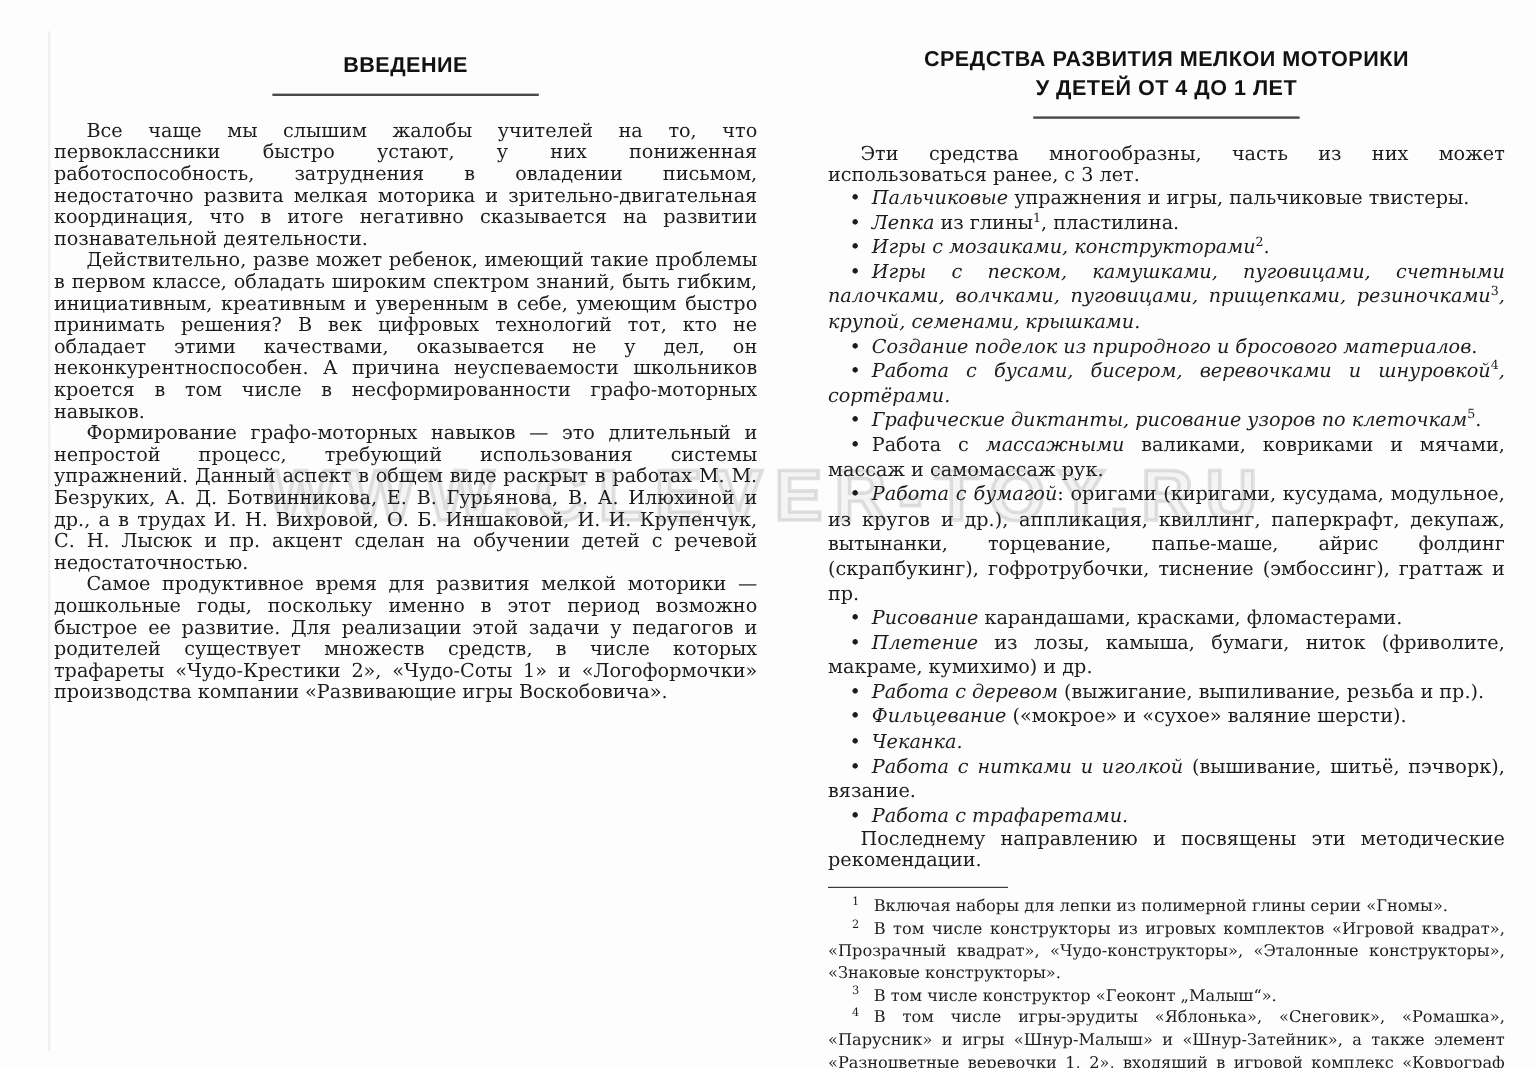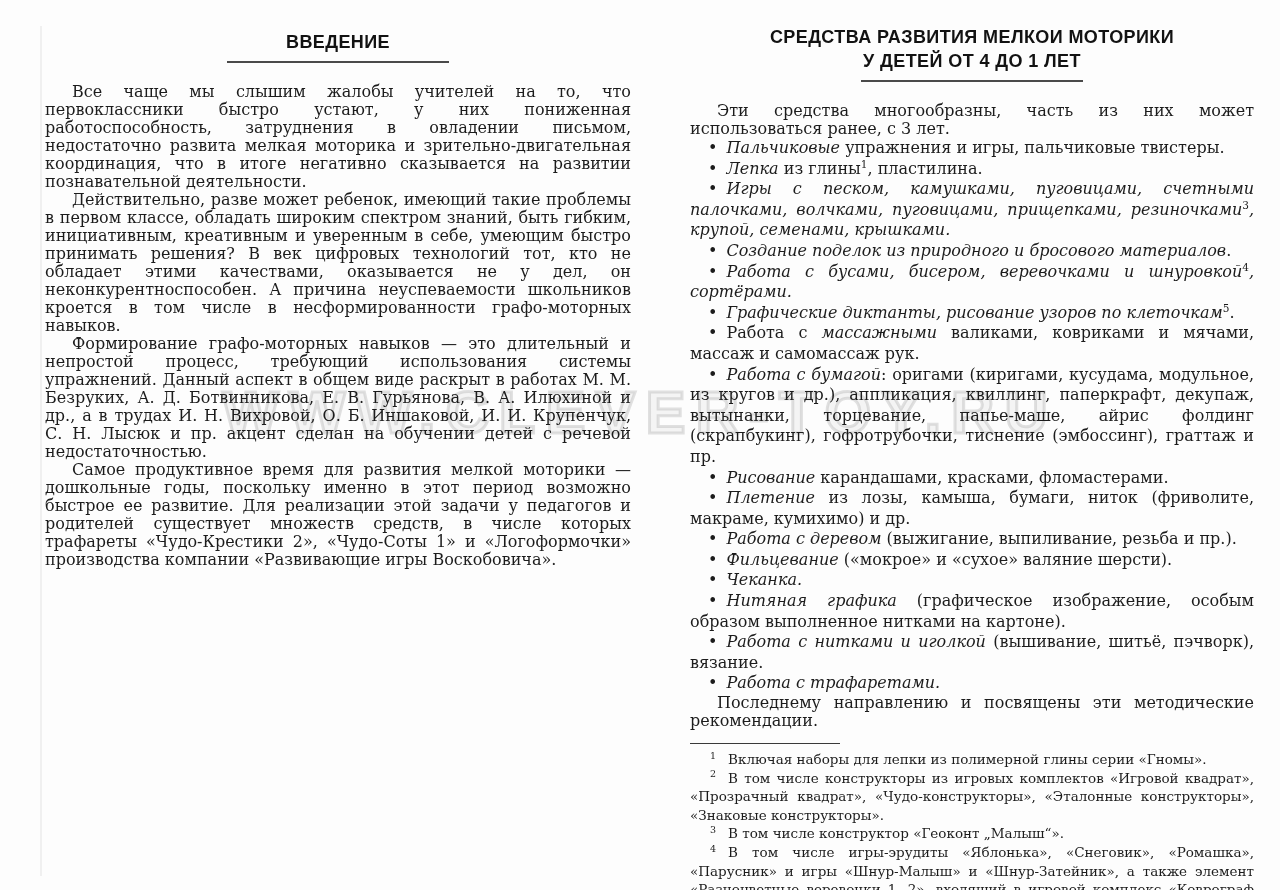--- a/index.html
+++ b/index.html
@@ -32,21 +32,21 @@
   .col.left{left:45px;top:30px;width:586px;}
   .col.right{left:690px;top:25px;width:564px;}
   h1{
     font-family:"Liberation Sans",sans-serif;
     font-weight:bold;
     font-size:18px;
     line-height:24px;
     text-align:center;
     letter-spacing:0.4px;
     color:#121212;
-    margin:0;
+    margin:12px;
   }
   .title-rule{
     width:222px;height:2px;background:#4a4a4a;margin:7px auto 0;
   }
   .body-block{margin-top:20px;}
   .para{
     font-size:16px;
     line-height:18px;
     text-align:justify;
     text-indent:27px;
@@ -90,32 +90,32 @@
       </div>
   </div>
 
   <div class="col right">
     <h1><span>СРЕДСТВА РАЗВИТИЯ МЕЛКОИ МОТОРИКИ</span><br><span>У ДЕТЕЙ ОТ 4 ДО 1 ЛЕТ</span></h1>
     <div class="title-rule"></div>
     <div class="body-block" id="right-body">
         <p class="para">Эти средства многообразны, часть из них может использоваться ранее, с 3 лет.</p>
         <p class="bullet"><span class="dot">•</span><span class="it">Пальчиковые</span><span> упражнения и игры, пальчиковые твистеры.</span></p>
         <p class="bullet"><span class="dot">•</span><span class="it">Лепка</span><span> из глины</span><sup>1</sup><span>, пластилина.</span></p>
+        <p class="bullet"><span class="dot">•</span><span class="it">Игры с мозаиками, конструкторами</span><sup>2</sup><span>.</span></p>
         <p class="bullet"><span class="dot">•</span><span class="it">Игры с песком, камушками, пуговицами, счетными палочками, волчками, пуговицами, прищепками, резиночками</span><sup>3</sup><span class="it">, крупой, семенами, крышками.</span></p>
         <p class="bullet"><span class="dot">•</span><span class="it">Создание поделок из природного и бросового материалов</span><span>.</span></p>
         <p class="bullet"><span class="dot">•</span><span class="it">Работа с бусами, бисером, веревочками и шнуровкой</span><sup>4</sup><span class="it">, сортёрами.</span></p>
         <p class="bullet"><span class="dot">•</span><span class="it">Графические диктанты, рисование узоров по клеточкам</span><sup>5</sup><span>.</span></p>
         <p class="bullet"><span class="dot">•</span><span>Работа с </span><span class="it">массажными</span><span> валиками, ковриками и мячами, массаж и самомассаж рук.</span></p>
         <p class="bullet"><span class="dot">•</span><span class="it">Работа с бумагой</span><span>: оригами (киригами, кусудама, модульное, из кругов и др.), аппликация, квиллинг, паперкрафт, декупаж, вытынанки, торцевание, папье-маше, айрис фолдинг (скрапбукинг), гофротрубочки, тиснение (эмбоссинг), граттаж и пр.</span></p>
         <p class="bullet"><span class="dot">•</span><span class="it">Рисование</span><span> карандашами, красками, фломастерами.</span></p>
         <p class="bullet"><span class="dot">•</span><span class="it">Плетение</span><span> из лозы, камыша, бумаги, ниток (фриволите, макраме, кумихимо) и др.</span></p>
         <p class="bullet"><span class="dot">•</span><span class="it">Работа с деревом</span><span> (выжигание, выпиливание, резьба и пр.).</span></p>
         <p class="bullet"><span class="dot">•</span><span class="it">Фильцевание</span><span> («мокрое» и «сухое» валяние шерсти).</span></p>
         <p class="bullet"><span class="dot">•</span><span class="it">Чеканка.</span></p>
-        <p class="bullet"><span class="dot">•</span><span class="it">Нитяная графика</span><span> (графическое изображение, особым образом выполненное нитками на картоне).</span></p>
         <p class="bullet"><span class="dot">•</span><span class="it">Работа с нитками и иголкой</span><span> (вышивание, шитьё, пэчворк), вязание.</span></p>
         <p class="bullet"><span class="dot">•</span><span class="it">Работа с трафаретами.</span></p>
         <p class="para">Последнему направлению и посвящены эти методические рекомендации.</p>
       </div>
     <div class="fn-rule"></div>
     <div id="footnotes">
         <p class="fn"><sup>1</sup><span>Включая наборы для лепки из полимерной глины серии «Гномы».</span></p>
         <p class="fn"><sup>2</sup><span>В том числе конструкторы из игровых комплектов «Игровой квадрат», «Прозрачный квадрат», «Чудо-конструкторы», «Эталонные конструкторы», «Знаковые конструкторы».</span></p>
         <p class="fn"><sup>3</sup><span>В том числе конструктор «Геоконт „Малыш“».</span></p>
         <p class="fn"><sup>4</sup><span>В том числе игры-эрудиты «Яблонька», «Снеговик», «Ромашка», «Парусник» и игры «Шнур-Малыш» и «Шнур-Затейник», а также элемент «Разноцветные веревочки 1, 2», входящий в игровой комплекс «Коврограф Ларчик» и игровой комплект «МиниЛарчик».</span></p>

